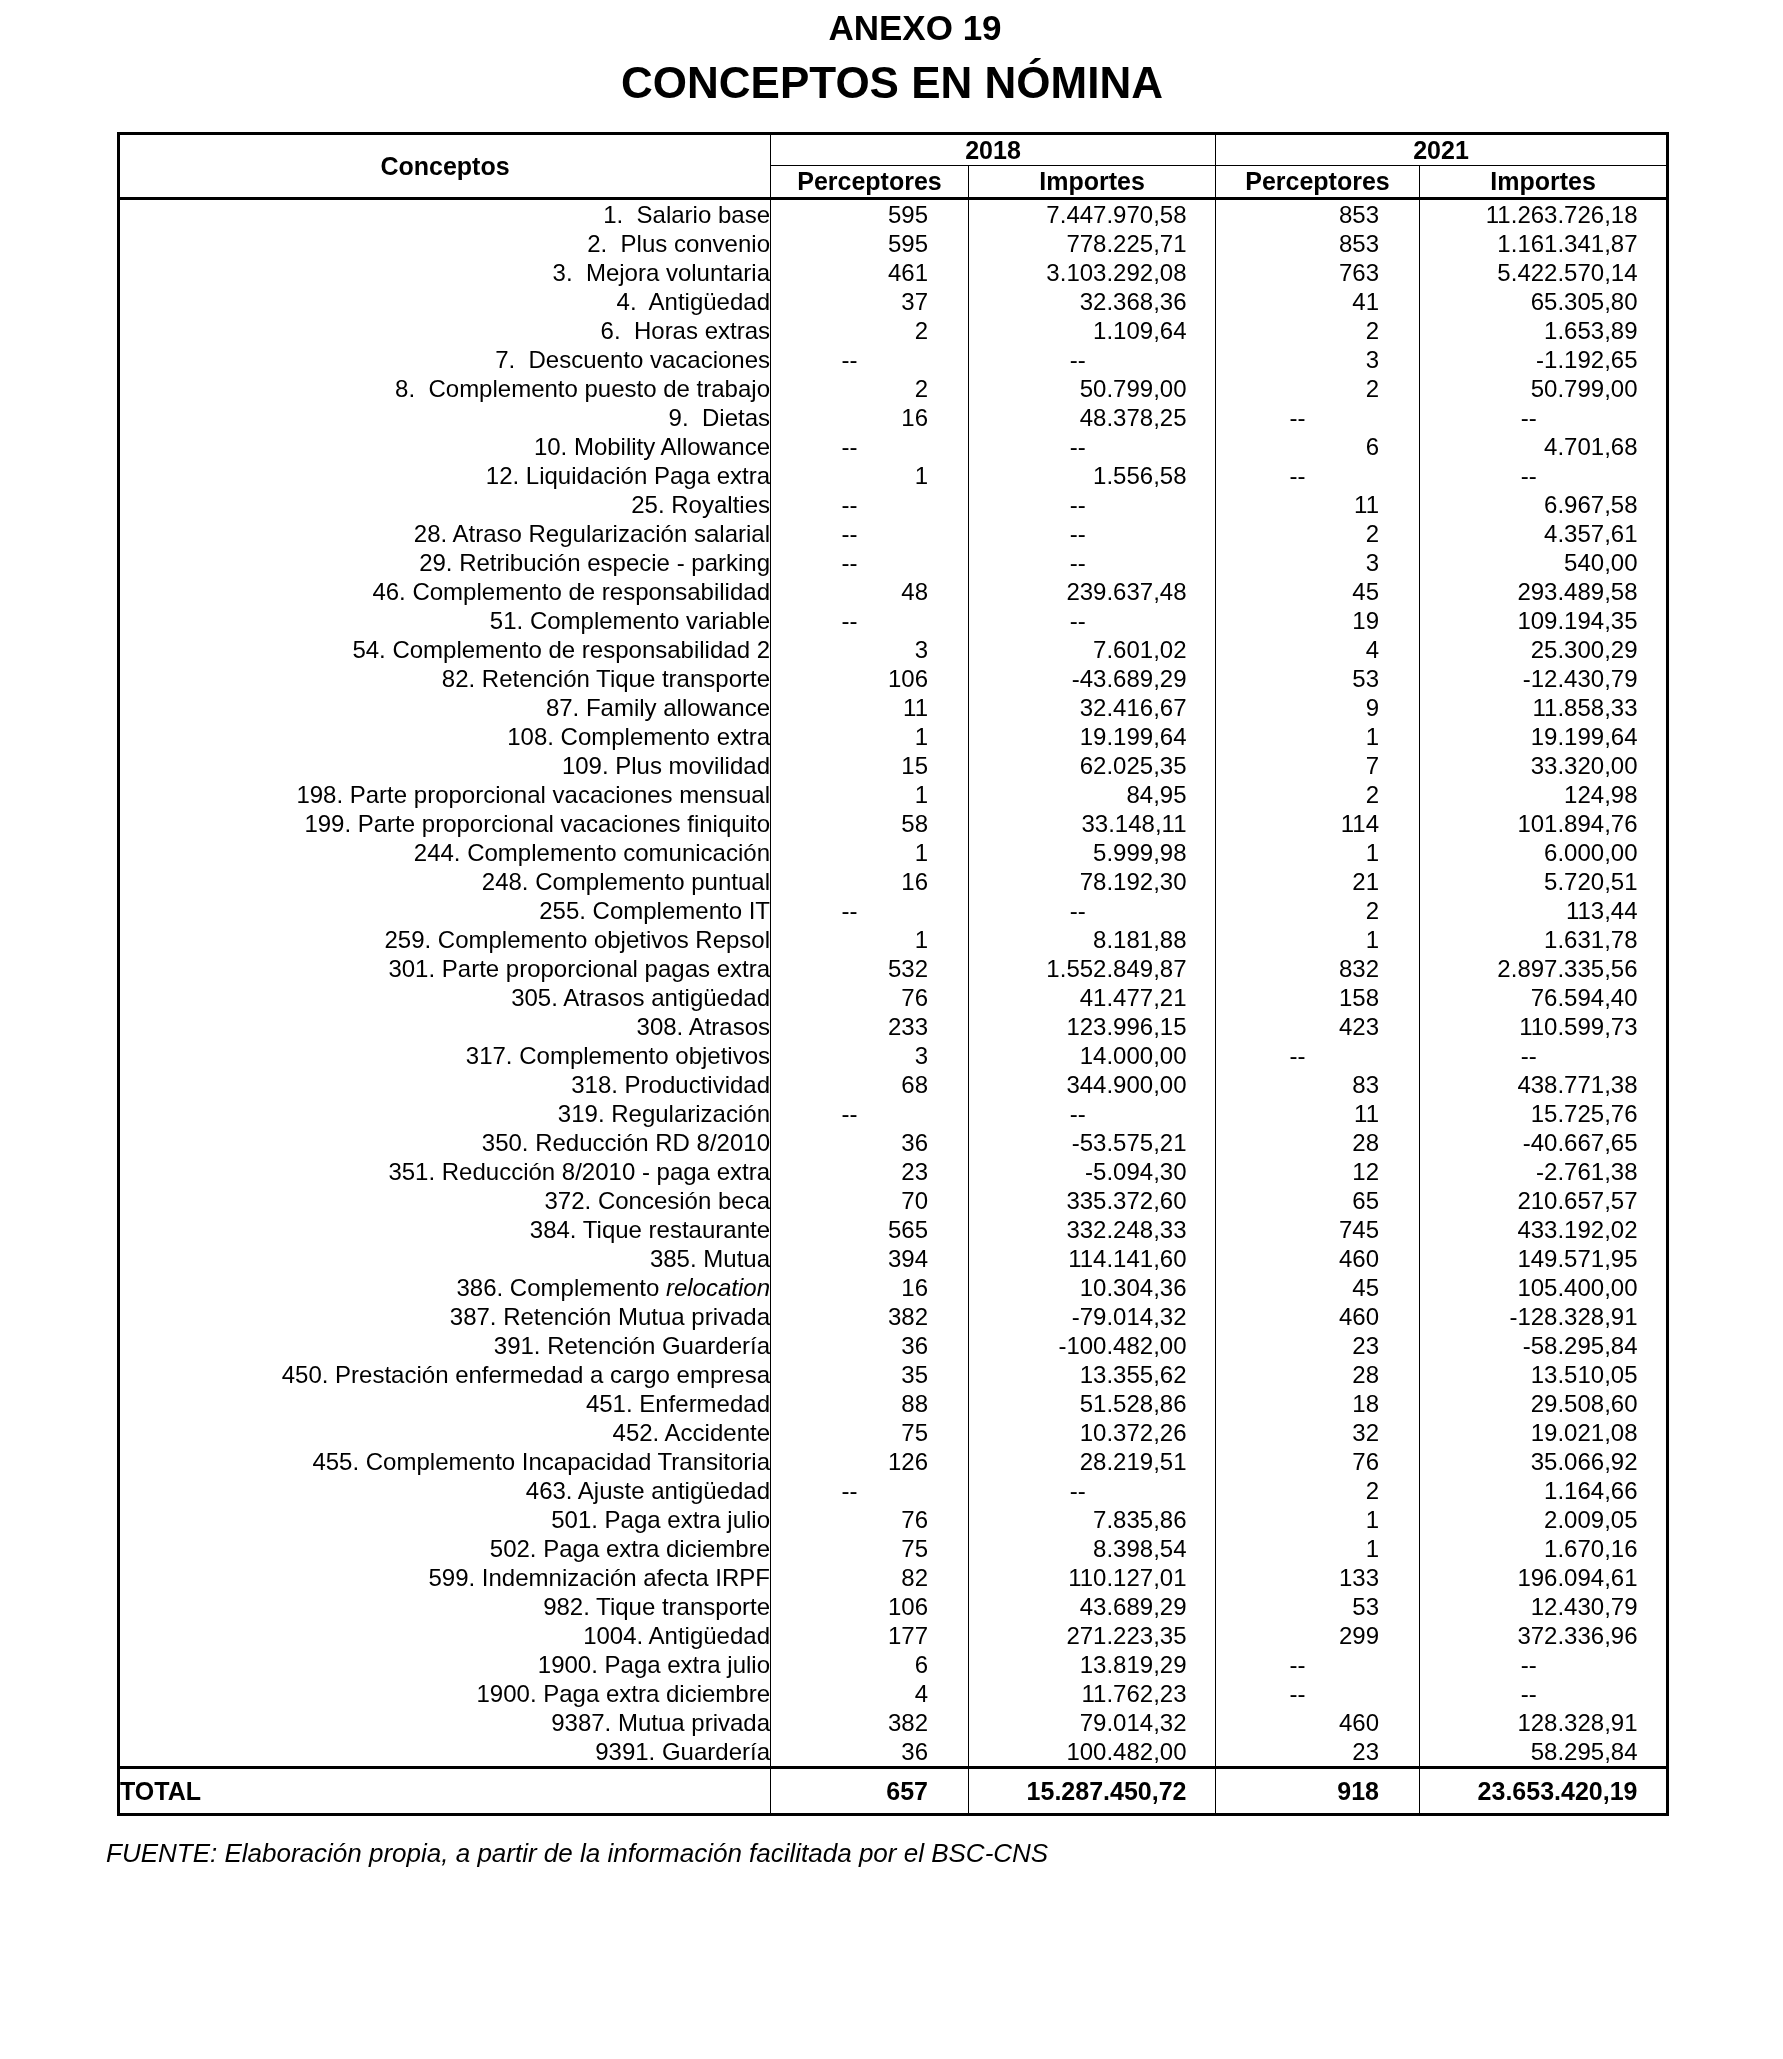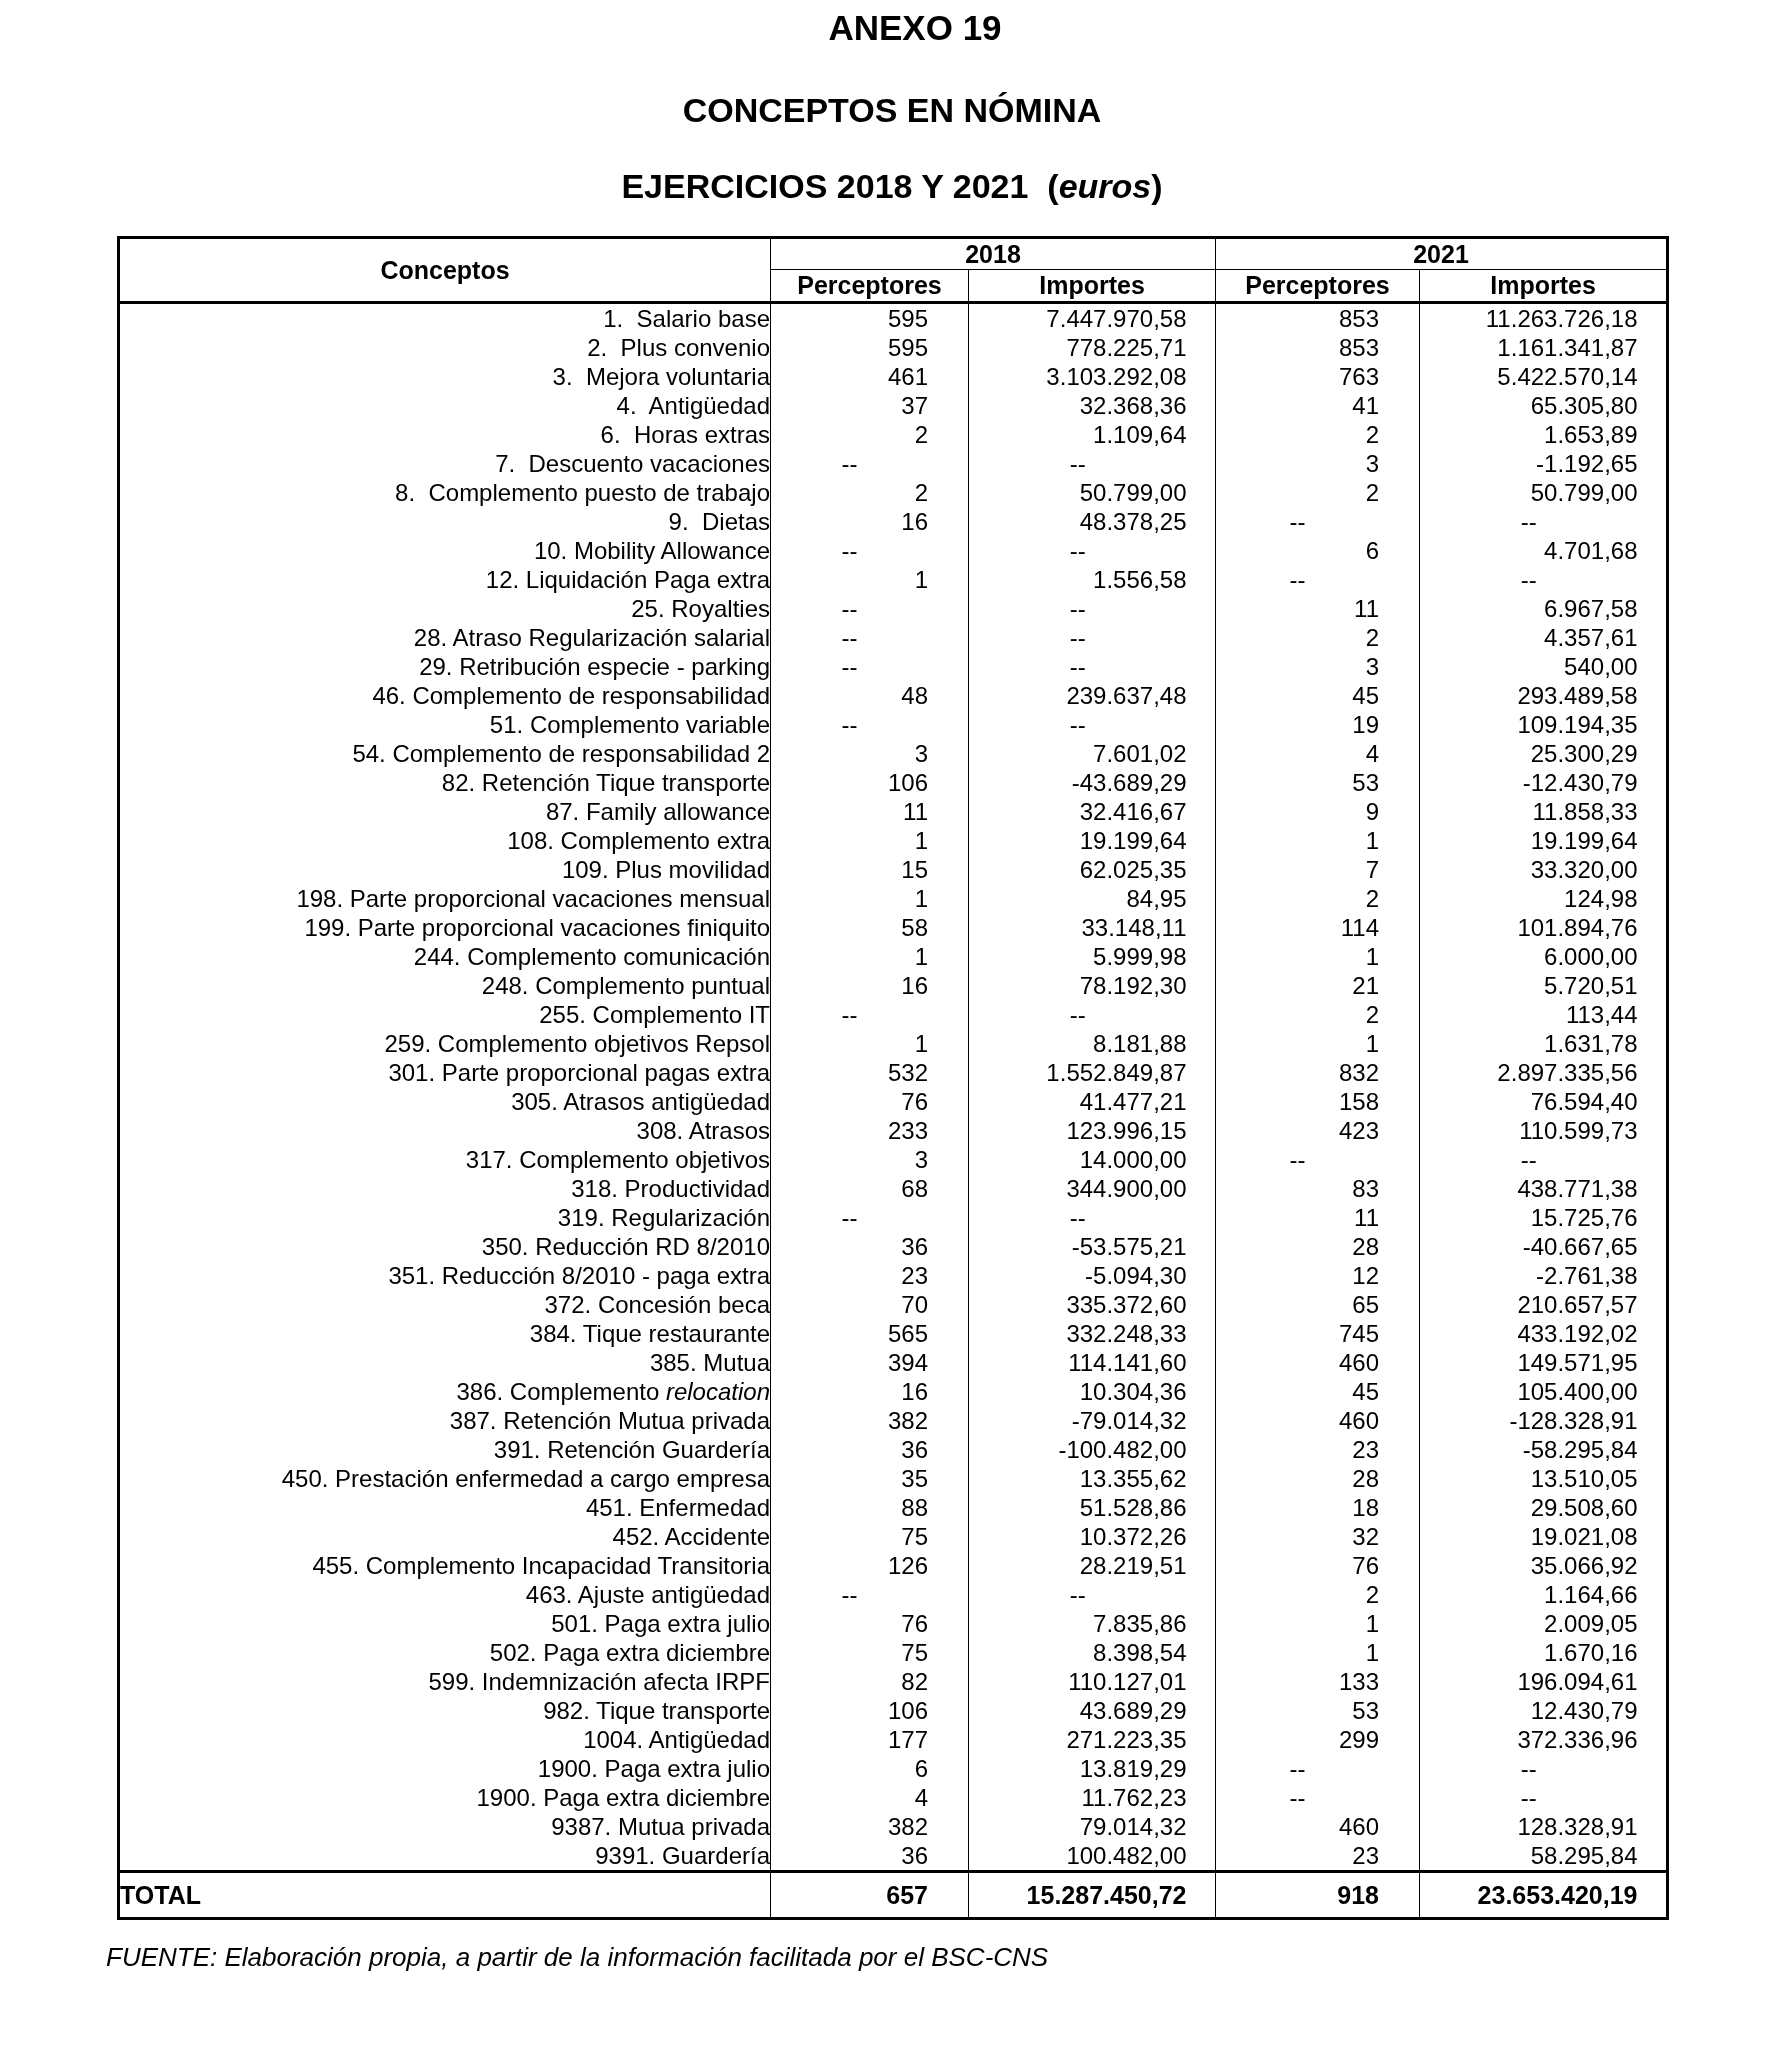--- a/index.html
+++ b/index.html
@@ -11,21 +11,21 @@
     color:#000;
     font-family:"Liberation Sans", sans-serif;
     overflow:hidden;
   }
   .title, .subtitle, .subtitle2{
     text-align:center;
     font-weight:bold;
     white-space:pre-wrap;
   }
   .title{font-size:35px; margin:8.4px 0 0 0; line-height:40px;padding-left:46px;}
-  .subtitle{font-size:34px; margin:43px 0 0 0; line-height:39px;}
+  .subtitle{font-size:44px; margin:15px 0 0 0; line-height:39px;}
   .subtitle2{font-size:34px; margin:37px 0 0 0; line-height:39px;}
   .subtitle2 .it{font-style:italic;}
 
   table.main{
     border-collapse:collapse;
     table-layout:fixed;
     width:1549px;
     margin:30px 0 0 117px;
     border:3.4px solid #000;
     padding-left:20px;
@@ -106,21 +106,20 @@
     white-space:pre-wrap;
   }
 </style>
 </head>
 <body>
 
 <div class="page">
 
   <div class="title">ANEXO 19</div>
   <div class="subtitle">CONCEPTOS EN NÓMINA</div>
-  <div class="subtitle2"><span>EJERCICIOS 2018 Y 2021  (</span><span class="it">euros</span><span>)</span></div>
 
   <table class="main">
     <colgroup>
       <col class="c0">
         <col class="c1">
         <col class="c2">
         <col class="c3">
         <col class="c4">
     </colgroup>
     <thead>

